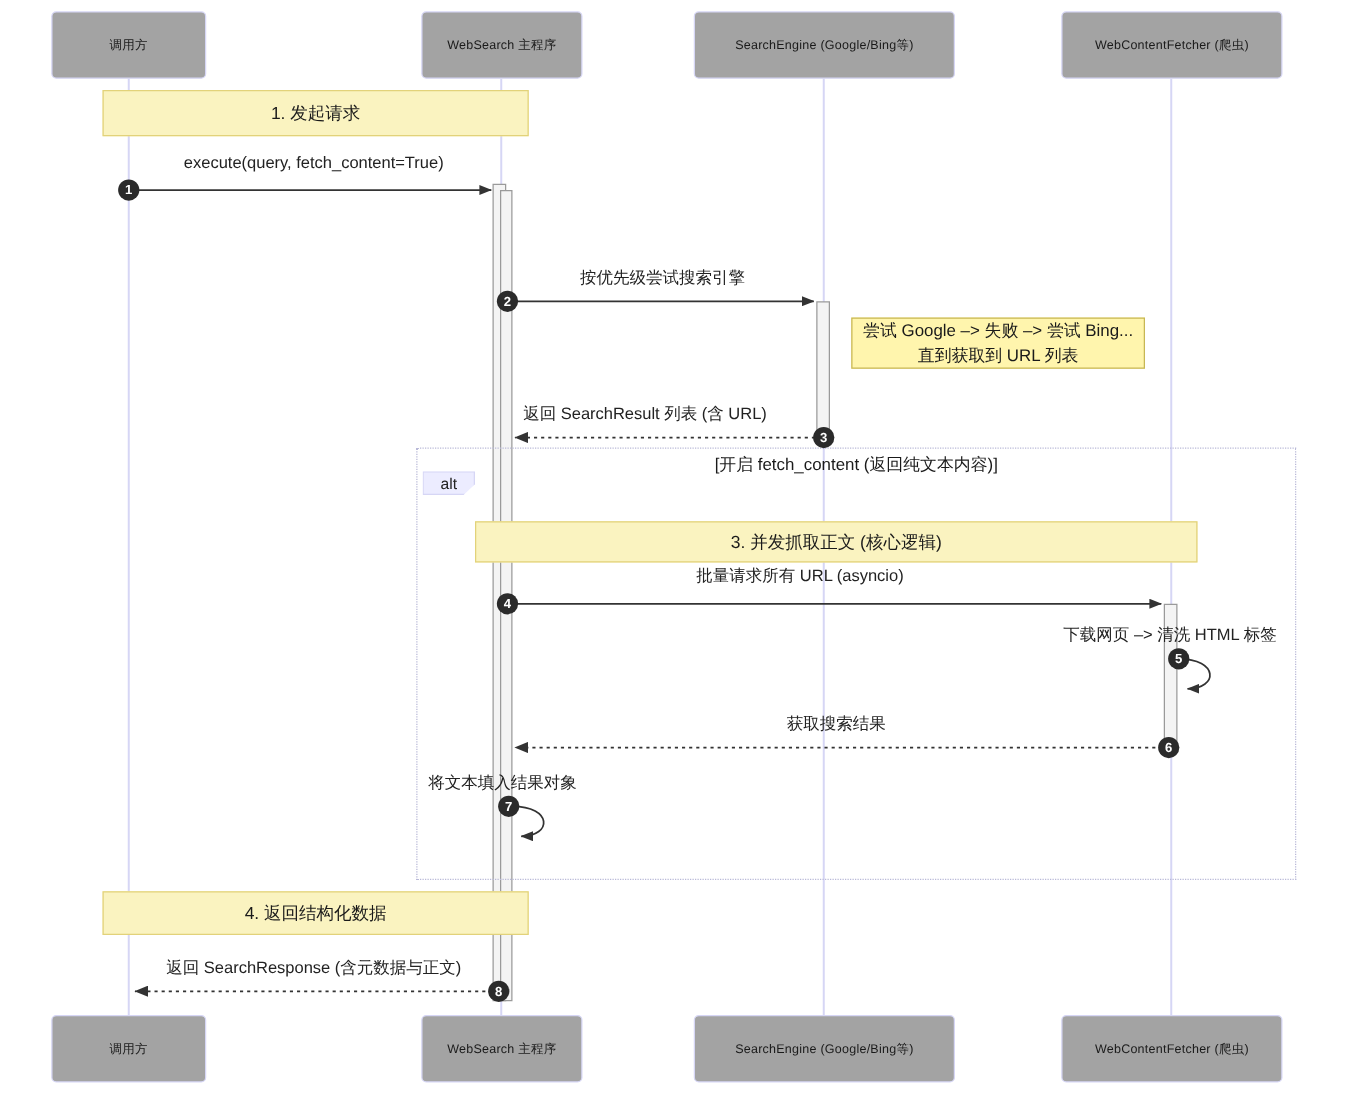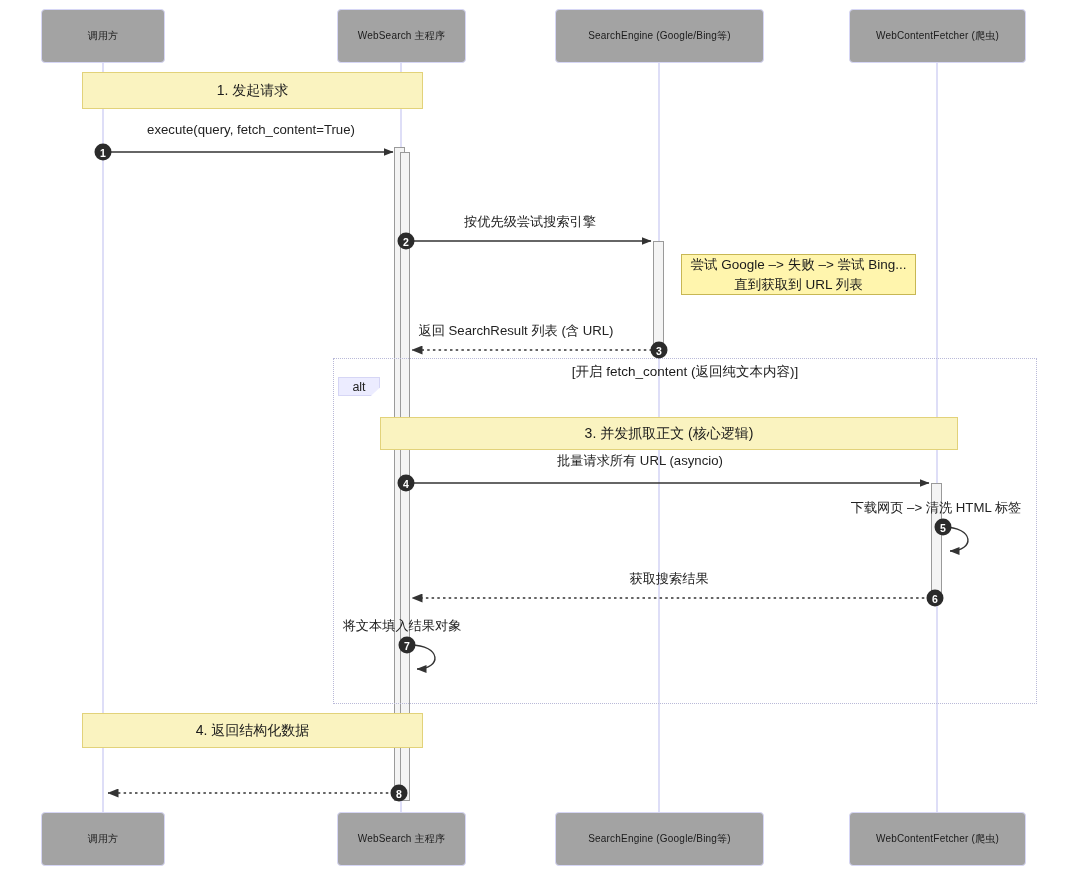--- a/index.html
+++ b/index.html
@@ -177,20 +177,23 @@
   </div>
   <div class="msg-label" style="left:936px;top:499px;">
     <span>下载网页 –&gt; 清洗 HTML 标签</span>
   </div>
   <div class="msg-label" style="left:669px;top:570px;">
     <span>获取搜索结果</span>
   </div>
   <div class="msg-label" style="left:402px;top:617px;">
     <span>将文本填入结果对象</span>
   </div>
+  <div class="msg-label" style="left:251px;top:765px;">
+    <span>返回 SearchResponse (含元数据与正文)</span>
+  </div>
 
   <div class="seq-num" style="left:103px;top:152px;">
     <span>1</span>
   </div>
   <div class="seq-num" style="left:406px;top:241px;">
     <span>2</span>
   </div>
   <div class="seq-num" style="left:659px;top:350px;">
     <span>3</span>
   </div>

